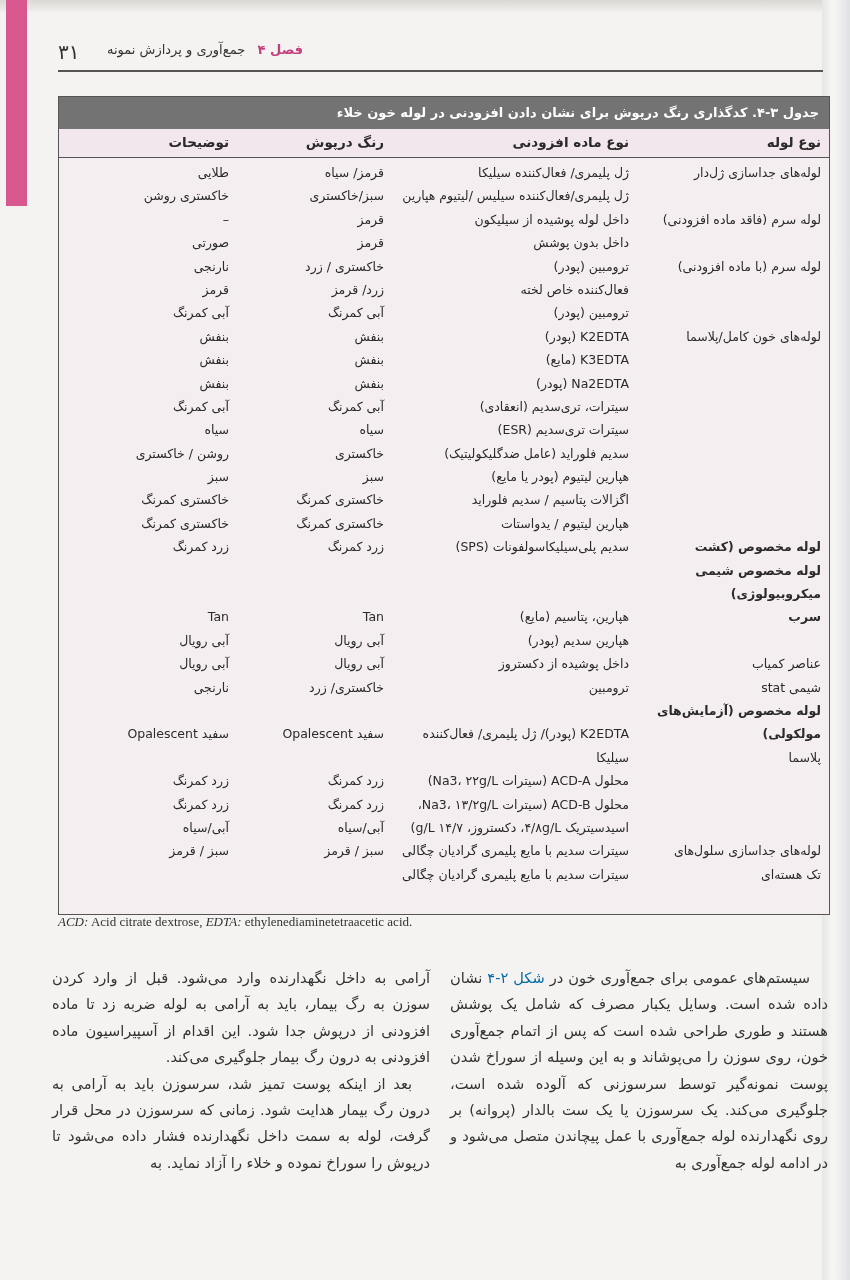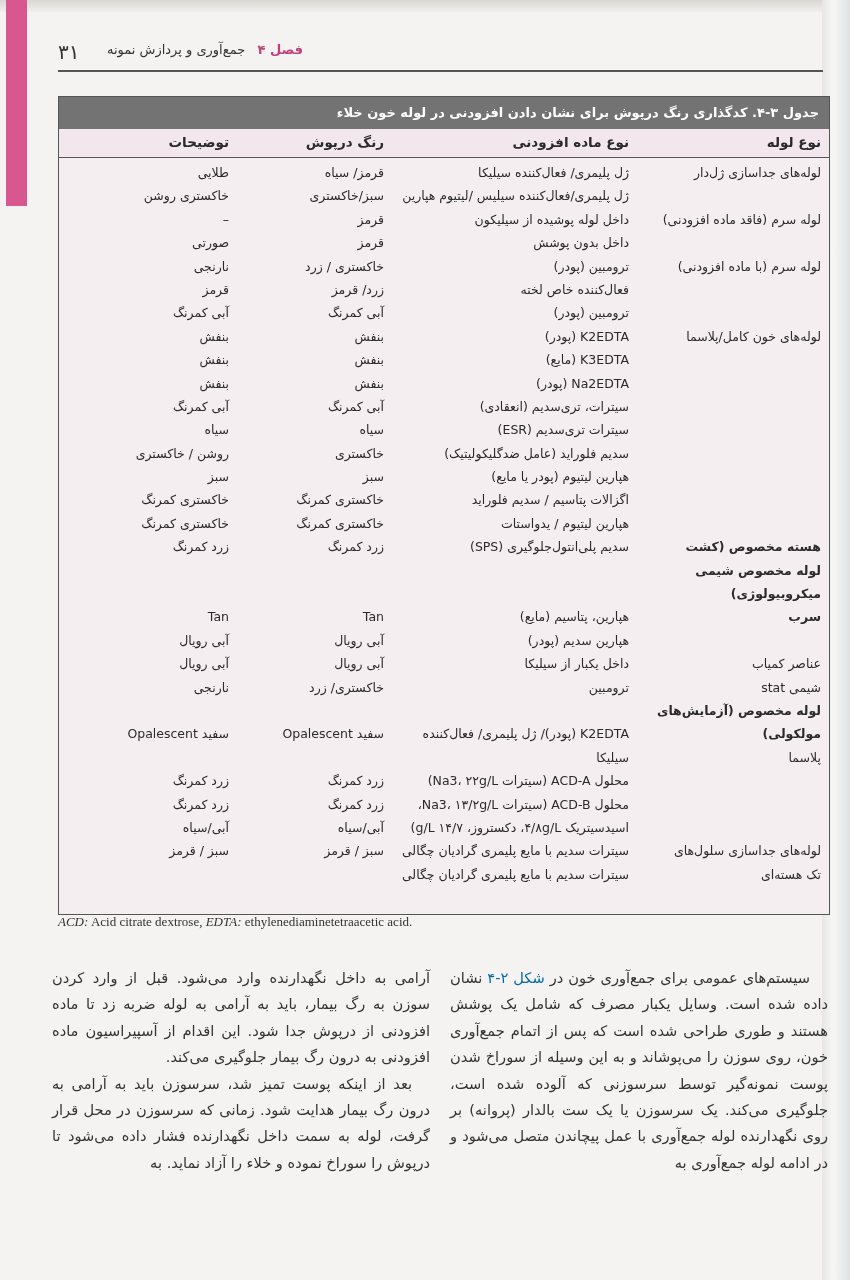--- a/index.html
+++ b/index.html
@@ -187,22 +187,22 @@
         <span class="col c3">خاکستری کمرنگ</span>
         <span class="col c4">خاکستری کمرنگ</span>
       </div>
       <div class="row">
         <span class="col c1"></span>
         <span class="col c2">هپارین لیتیوم / یدواستات</span>
         <span class="col c3">خاکستری کمرنگ</span>
         <span class="col c4">خاکستری کمرنگ</span>
       </div>
       <div class="row">
-        <span class="col c1 c1b">هسته مخصوص (کشت</span>
-        <span class="col c2">سدیم پلی‌انتول‌جلوگیری (SPS)</span>
+        <span class="col c1 c1b">لوله مخصوص (کشت</span>
+        <span class="col c2">سدیم پلی‌سیلیکا‌سولفونات (SPS)</span>
         <span class="col c3">زرد کمرنگ</span>
         <span class="col c4">زرد کمرنگ</span>
       </div>
       <div class="row">
         <span class="col c1 c1b">لوله مخصوص شیمی</span>
         <span class="col c2"></span>
         <span class="col c3"></span>
         <span class="col c4"></span>
       </div>
       <div class="row">
@@ -218,21 +218,21 @@
         <span class="col c4">Tan</span>
       </div>
       <div class="row">
         <span class="col c1"></span>
         <span class="col c2">هپارین سدیم (پودر)</span>
         <span class="col c3">آبی رویال</span>
         <span class="col c4">آبی رویال</span>
       </div>
       <div class="row">
         <span class="col c1">عناصر کمیاب</span>
-        <span class="col c2">داخل یکبار از سیلیکا</span>
+        <span class="col c2">داخل پوشیده از دکستروز</span>
         <span class="col c3">آبی رویال</span>
         <span class="col c4">آبی رویال</span>
       </div>
       <div class="row">
         <span class="col c1">شیمی stat</span>
         <span class="col c2">ترومبین</span>
         <span class="col c3">خاکستری/ زرد</span>
         <span class="col c4">نارنجی</span>
       </div>
       <div class="row">

